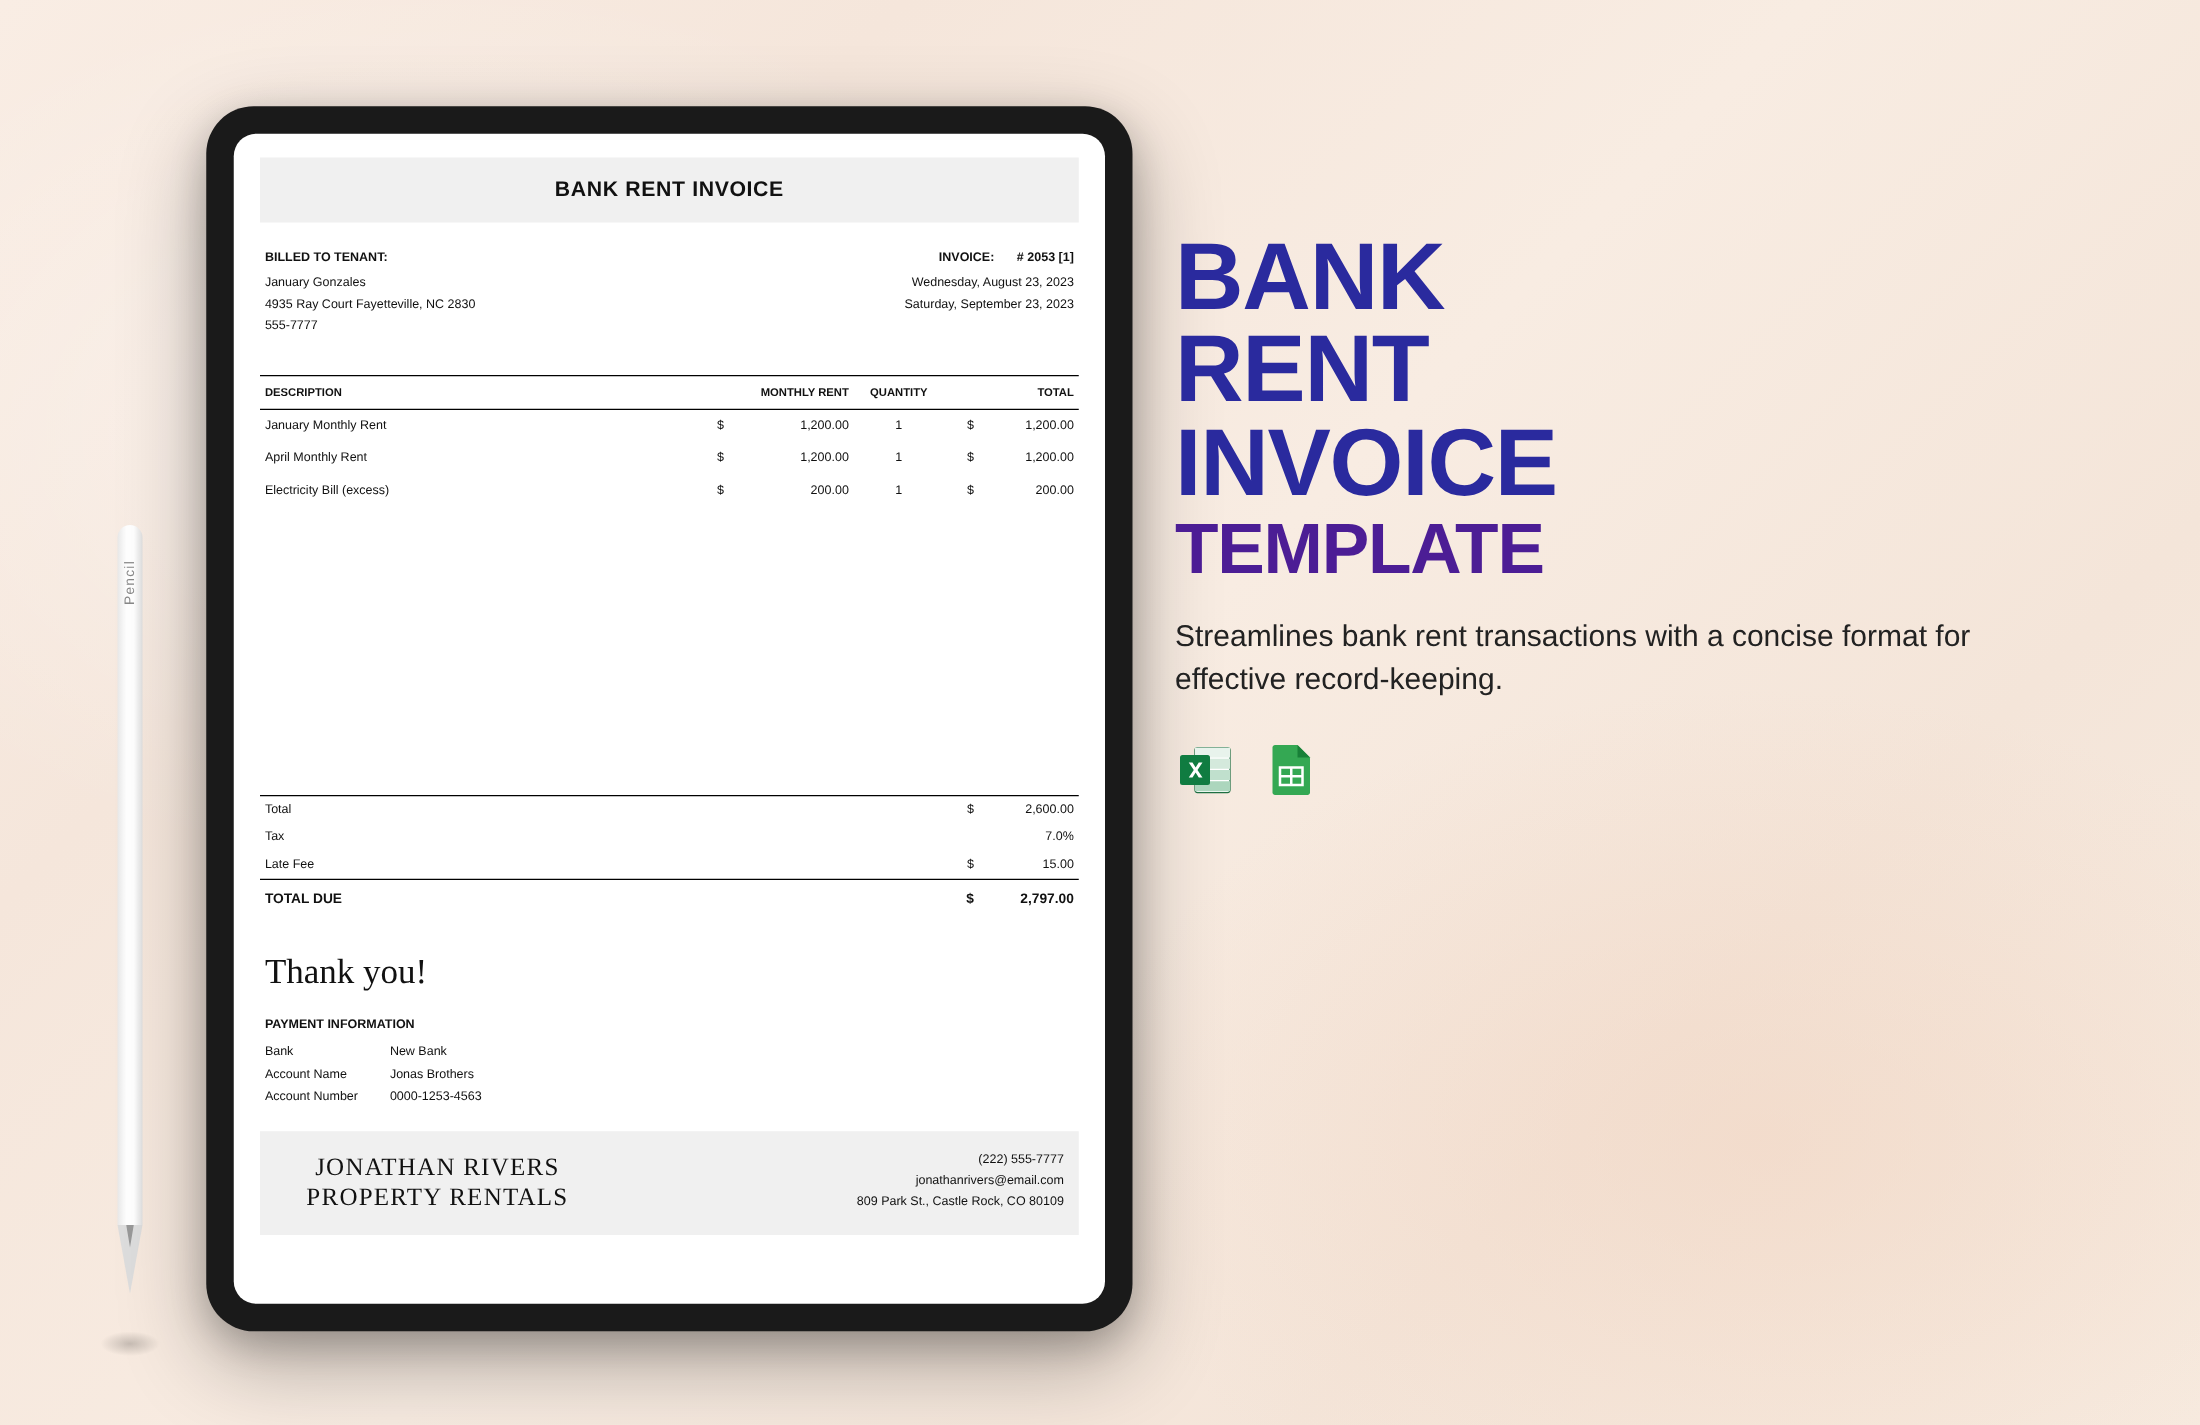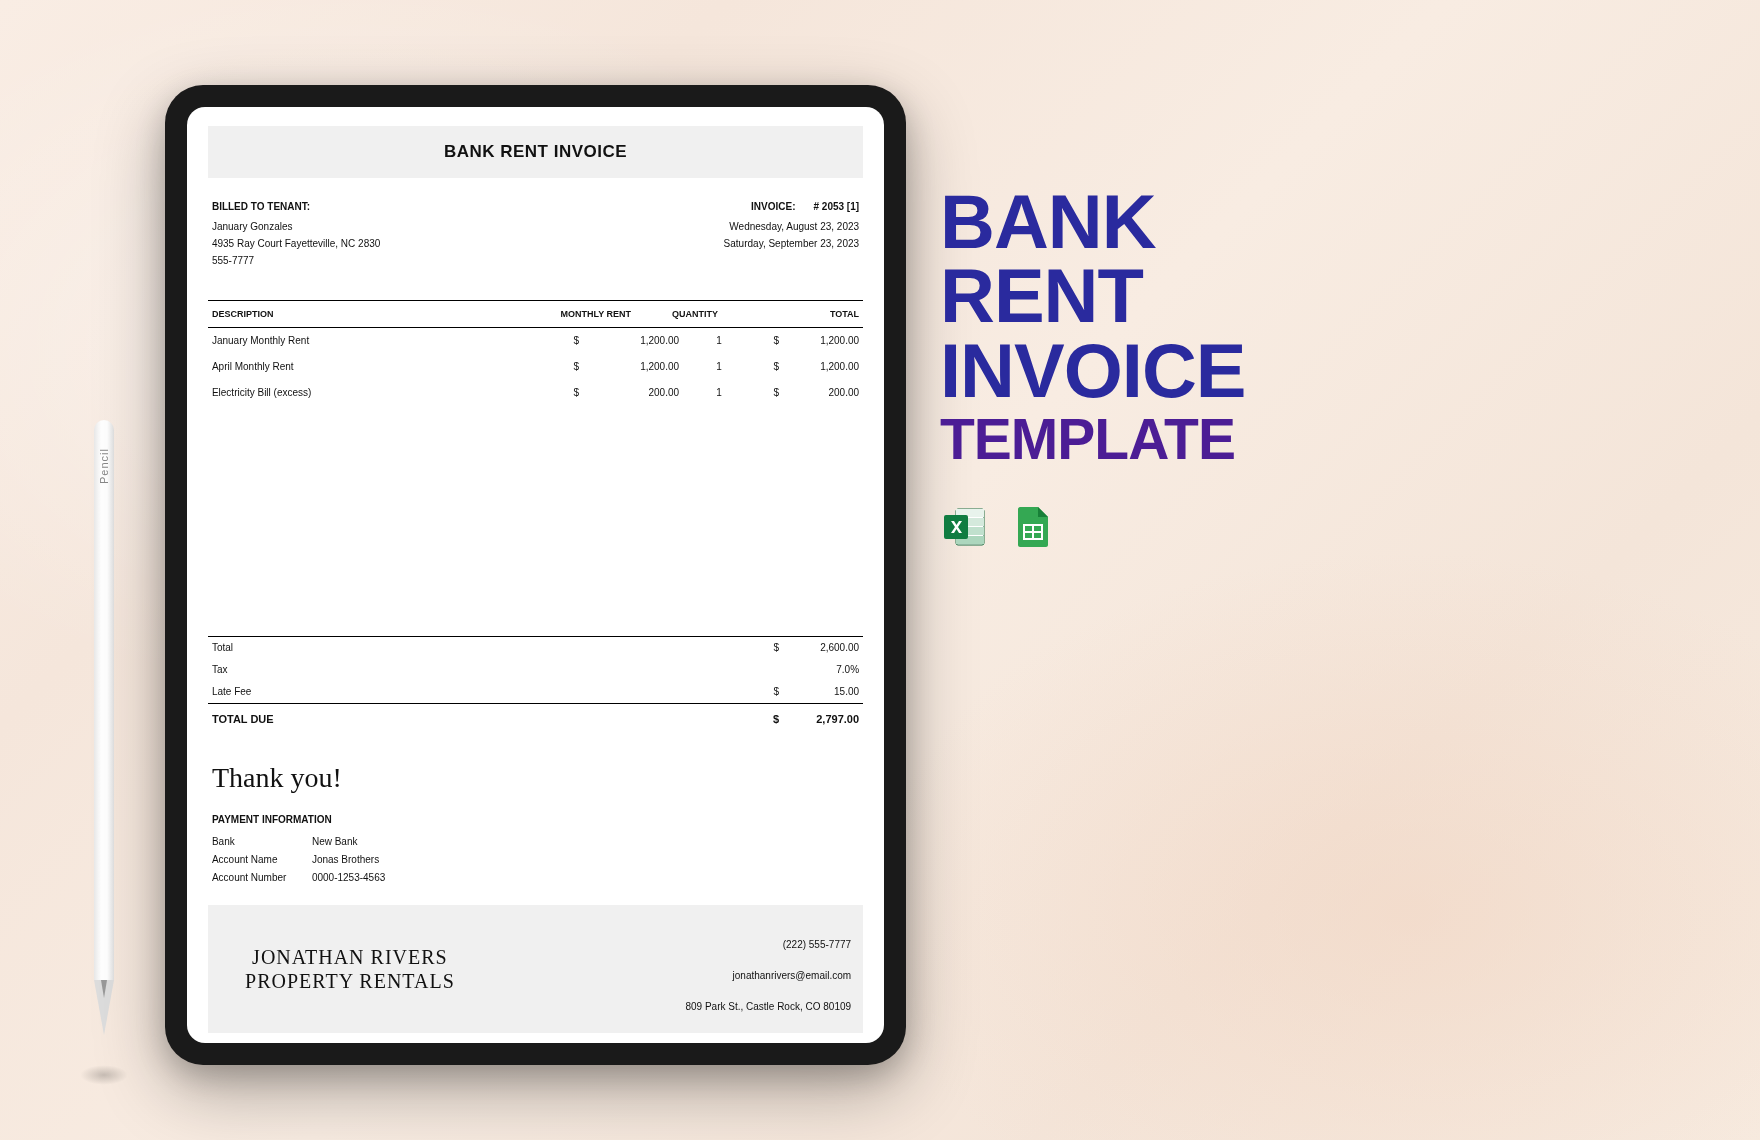--- a/index.html
+++ b/index.html
@@ -135,21 +135,20 @@
   margin-top: 10px;
 }
 .inv-th {
   display: grid;
   grid-template-columns: 1fr 120px 80px 100px;
   font-size: 9px;
   font-weight: 700;
   border-top: 1px solid #000;
   border-bottom: 1px solid #000;
   padding: 7px 4px;
-  gap: 24px;
 }
 .inv-th > div:nth-child(2), .inv-th > div:nth-child(4) { text-align: right; }
 .inv-th > div:nth-child(3) { text-align: center; }
 .inv-tr {
   display: grid;
   grid-template-columns: 1fr 20px 100px 80px 20px 80px;
   padding: 6px 4px;
   font-size: 10px;
 }
 .inv-tr .c { text-align: center; }
@@ -200,21 +199,21 @@
   font-size: 20px;
   text-align: center;
   line-height: 1.2;
   max-width: 260px;
   letter-spacing: 1px;
 }
 .footer-right {
   text-align: right;
   font-size: 10px;
 }
-.footer-right div { margin-bottom: 3px; margin-top: 17px; }
+.footer-right div { margin-bottom: 3px; }
 
 
 .title-panel {
   position: absolute;
   left: 940px;
   top: 185px;
   width: 680px;
 }
 .title-main {
   font-family: "Arial Black", sans-serif;
@@ -370,20 +369,21 @@
       </div>
     </div>
   </div>
 </div>
 
 <div class="title-panel">
   <div class="title-main">BANK</div>
   <div class="title-main">RENT</div>
   <div class="title-main">INVOICE</div>
   <div class="title-sub">TEMPLATE</div>
+  <div class="desc">Streamlines bank rent transactions with a concise format for effective record-keeping.</div>
 
   <div class="icons">
     <div class="icon-box">
       <svg width="48" height="48" viewBox="0 0 48 48">
         <rect x="16" y="6" width="28" height="36" rx="2" fill="#ffffff" stroke="#1e6f42" stroke-width="1"></rect>
         <rect x="16" y="6" width="28" height="8" fill="#e8f3ec"></rect>
         <rect x="16" y="15" width="28" height="8" fill="#d4e9dc"></rect>
         <rect x="16" y="24" width="28" height="8" fill="#c0e0cd"></rect>
         <rect x="16" y="33" width="28" height="8" fill="#acd6bd"></rect>
         <rect x="4" y="12" width="24" height="24" rx="2" fill="#107c41"></rect>

